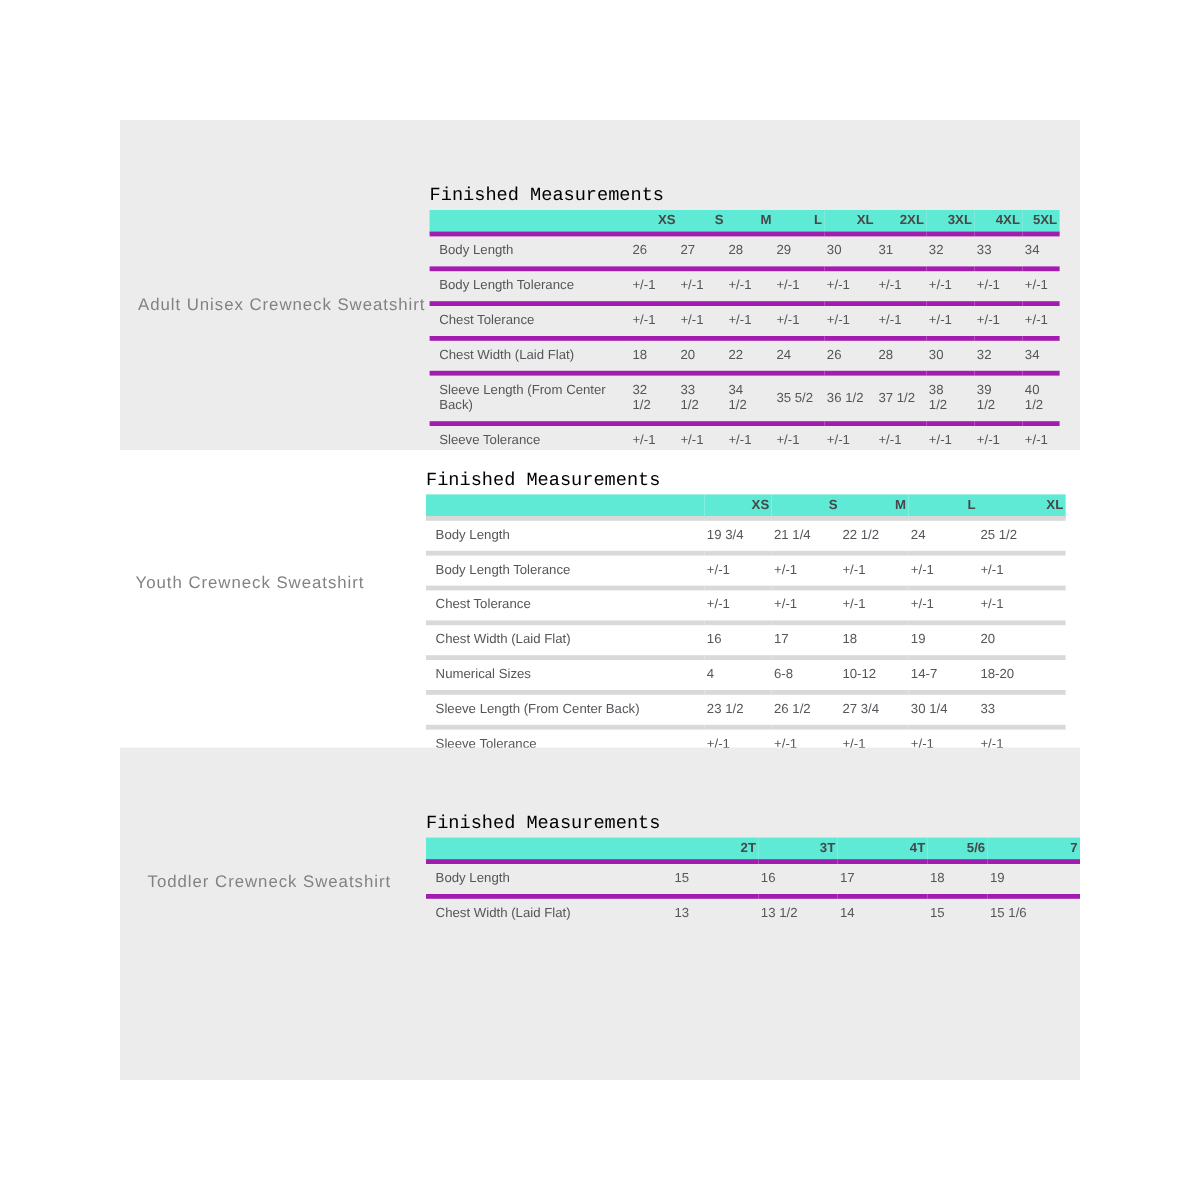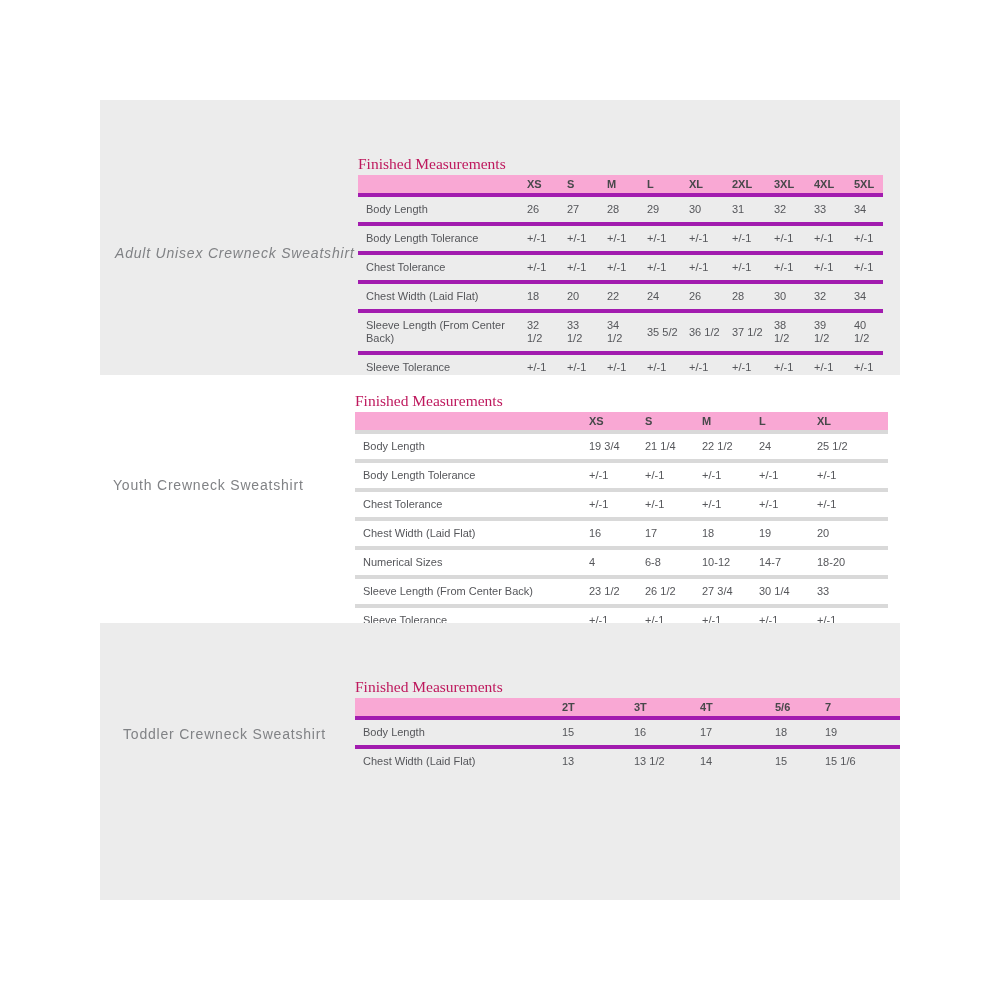--- a/index.html
+++ b/index.html
@@ -8,37 +8,37 @@
   .page { position:relative; width:1000px; height:1000px; background:#ffffff; overflow:hidden; }
 
   .sec { position:absolute; left:100px; width:800px; }
   .sec.gray { background:#ececec; }
   .sec1 { top:100px; height:275px; }
   .sec2 { top:375px; height:248px; background:transparent; }
   .sec3 { top:623px; height:277px; }
 
   .sec-title { position:absolute; font-size:14px; color:#808285;
     letter-spacing:.8px; line-height:17px; white-space:nowrap; }
-  .sec1 .sec-title { left:15px; top:145px;font-style:italic; }
+  .sec1 .sec-title { left:15px; top:145px; }
   .sec2 .sec-title { left:13px; top:102px; }
   .sec3 .sec-title { left:23px; top:103px; }
 
   .content { position:absolute; }
   .sec1 .content { left:258px; top:55px; width:525px; }
   .sec2 .content { left:255px; top:17px; width:533px; }
   .sec3 .content { left:255px; top:55px; width:545px; }
 
-  .fm { font-family:Liberation Serif, serif; font-weight:normal;
-    font-size:15.5px; line-height:17px; color:#be185d; margin-bottom:3px; }
+  .fm { font-family:Liberation Mono, monospace; font-weight:normal;
+    font-size:15.5px; line-height:17px; color:#000000; margin-bottom:3px; }
 
   table { border-collapse:collapse; table-layout:fixed; font-size:11px; color:#55565a; }
   .t-adult { width:525px; }
   .t-youth { width:533px; }
   .t-toddler { width:545px; }
-  thead th { background:#f9a8d4; color:#47484a; font-weight:bold; text-align:left;
+  thead th { background:#5eead4; color:#47484a; font-weight:bold; text-align:right;
     padding:3px 2px; line-height:12px; }
   tbody tr { border-top:4px solid #a21caf; }
   .sec2 tbody tr { border-top-color:#d9d9d9; }
   tbody th { font-weight:normal; text-align:left; padding:6px 12px 6px 8px; line-height:13px; }
   tbody td { padding:6px 9px 6px 2px; line-height:13px; vertical-align:middle; }
 </style>
 </head>
 <body>
 
 <div class="page">

